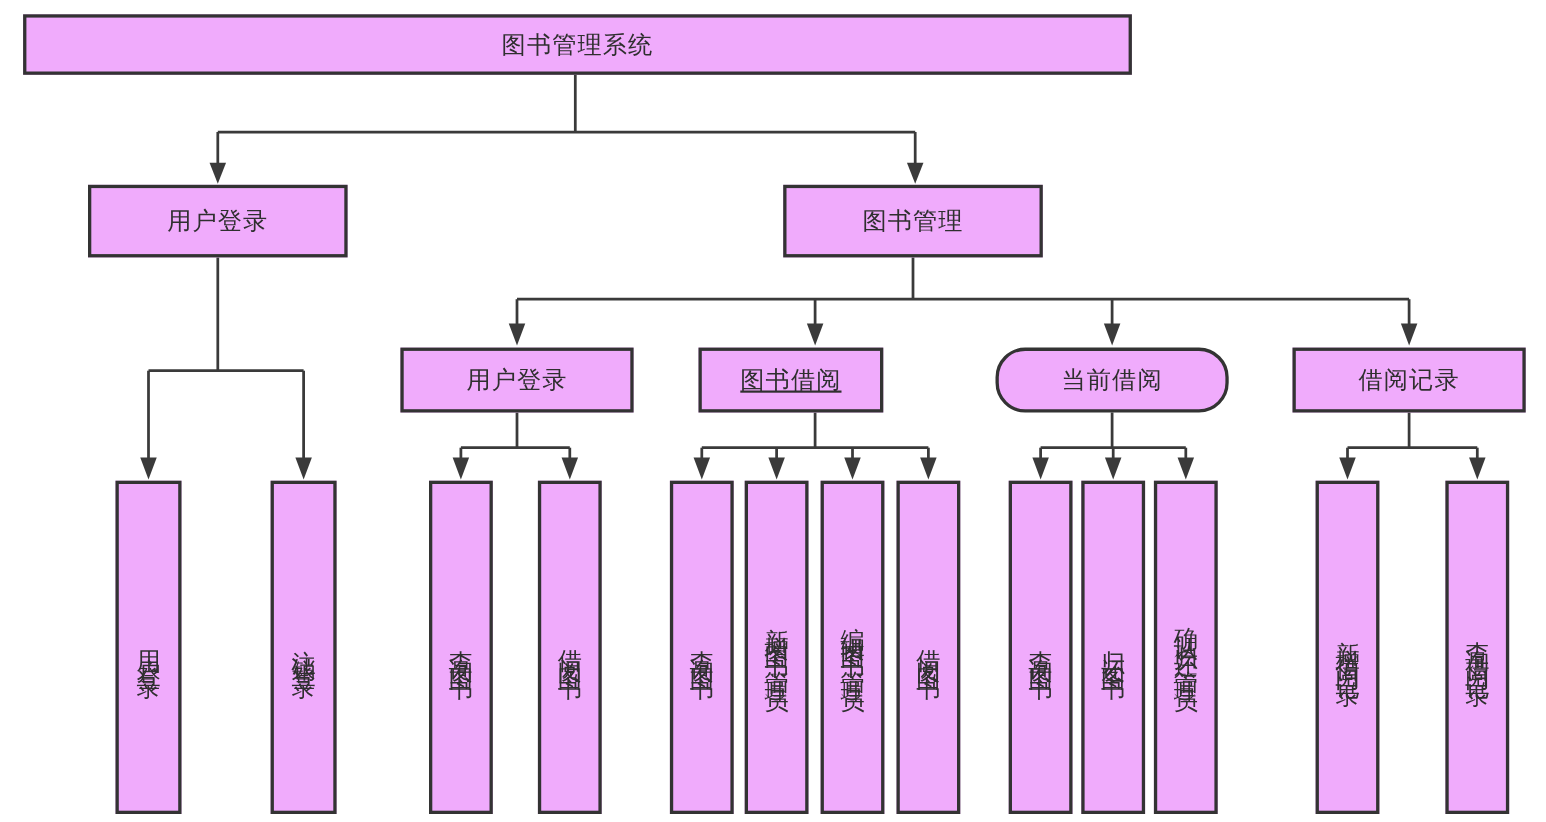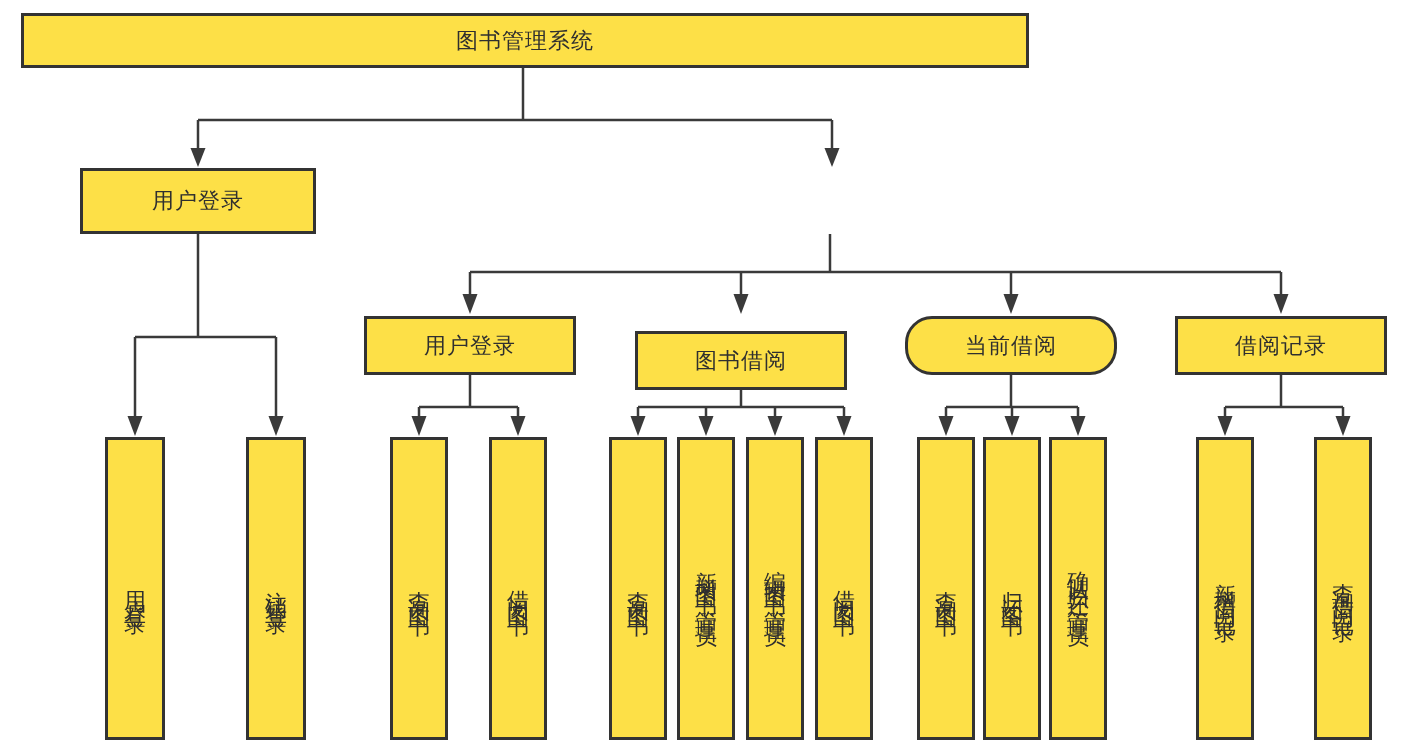--- a/index.html
+++ b/index.html
@@ -15,21 +15,21 @@
   svg.wires {
     position: absolute;
     left: 0; top: 0;
     width: 1405px; height: 747px;
     color: var(--line, #3a3a3a);
   }
   svg.wires line { stroke: currentColor; stroke-width: 2.5; }
   svg.wires polygon { fill: currentColor; stroke: none; }
   .box {
     position: absolute;
-    background: #fde047;
+    background: #f0abfc;
     border: 3px solid var(--boxBorder, #333333);
     box-sizing: border-box;
     display: flex;
     align-items: center;
     justify-content: center;
     font-size: 22px;
     letter-spacing: 1px;
     white-space: nowrap;
   }
   .leaf { letter-spacing: 0; }
@@ -127,23 +127,24 @@
       <line x1="1225" y1="407" x2="1225" y2="418"></line>
       <polygon points="1217.5,416 1232.5,416 1225,436"></polygon>
       <line x1="1343" y1="407" x2="1343" y2="418"></line>
       <polygon points="1335.5,416 1350.5,416 1343,436"></polygon>
     </g>
   </svg>
 
   <div class="box" style="left:21px; top:13px; width:1008px; height:55px;">图书管理系统</div>
 
   <div class="box" style="left:80px; top:168px; width:236px; height:66px;">用户登录</div>
+  <div class="box" style="left:712px; top:168px; width:236px; height:66px;">图书管理</div>
 
   <div class="box" style="left:364px; top:316px; width:212px; height:59px;">用户登录</div>
-  <div class="box" style="left:635px; top:331px; width:212px; height:59px;">图书借阅</div>
+  <div class="box" style="left:635px; top:316px; width:168px; height:59px;text-decoration:underline;">图书借阅</div>
   <div class="box" style="left:905px; top:316px; width:212px; height:59px;border-radius:27px;">当前借阅</div>
   <div class="box" style="left:1175px; top:316px; width:212px; height:59px;">借阅记录</div>
 
   <div class="box leaf" style="left:105px; top:437px; width:60px; height:303px;">
     <span class="vtext">用户登录</span>
   </div>
   <div class="box leaf" style="left:246px; top:437px; width:60px; height:303px;">
     <span class="vtext">注销登录</span>
   </div>
 

